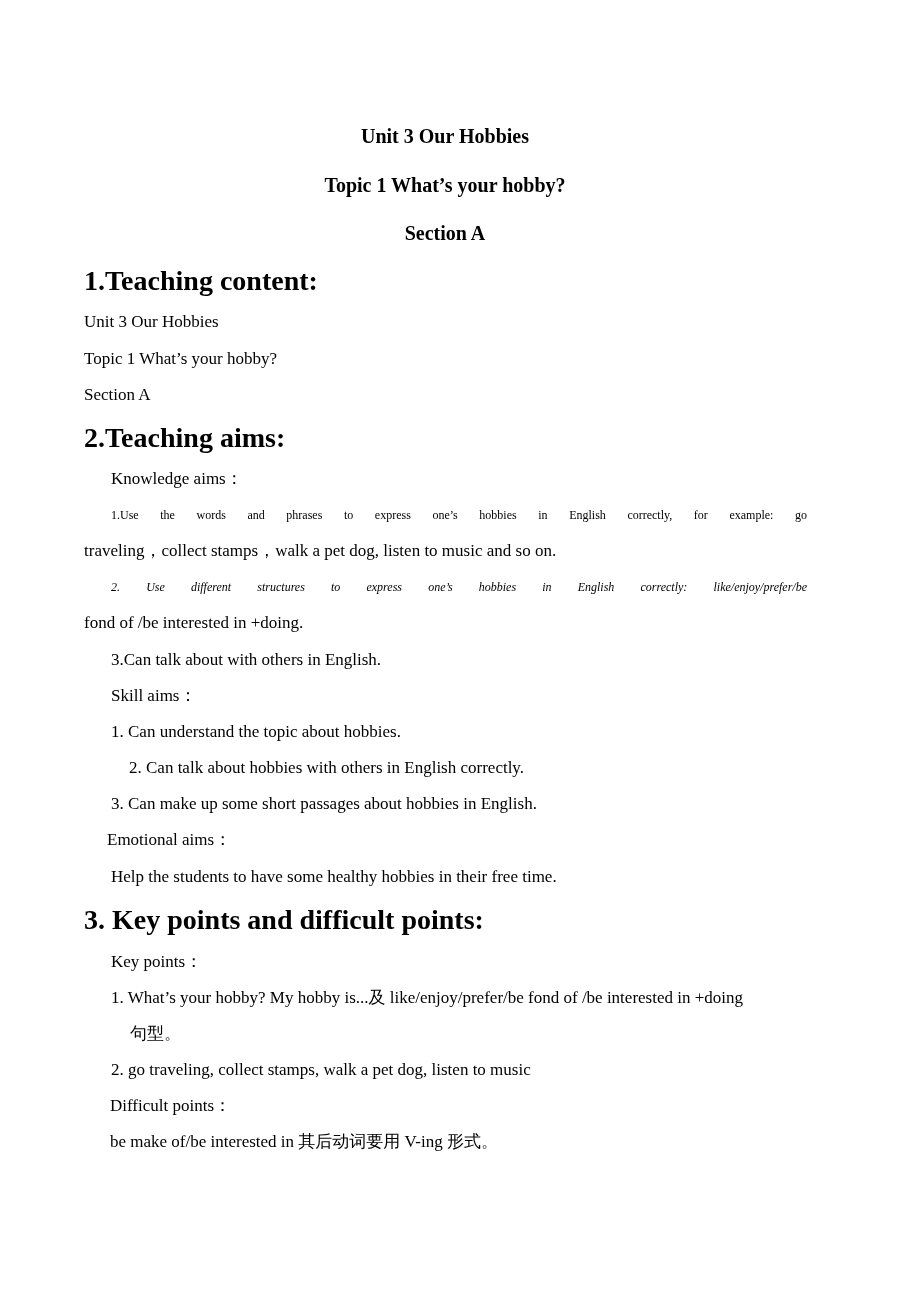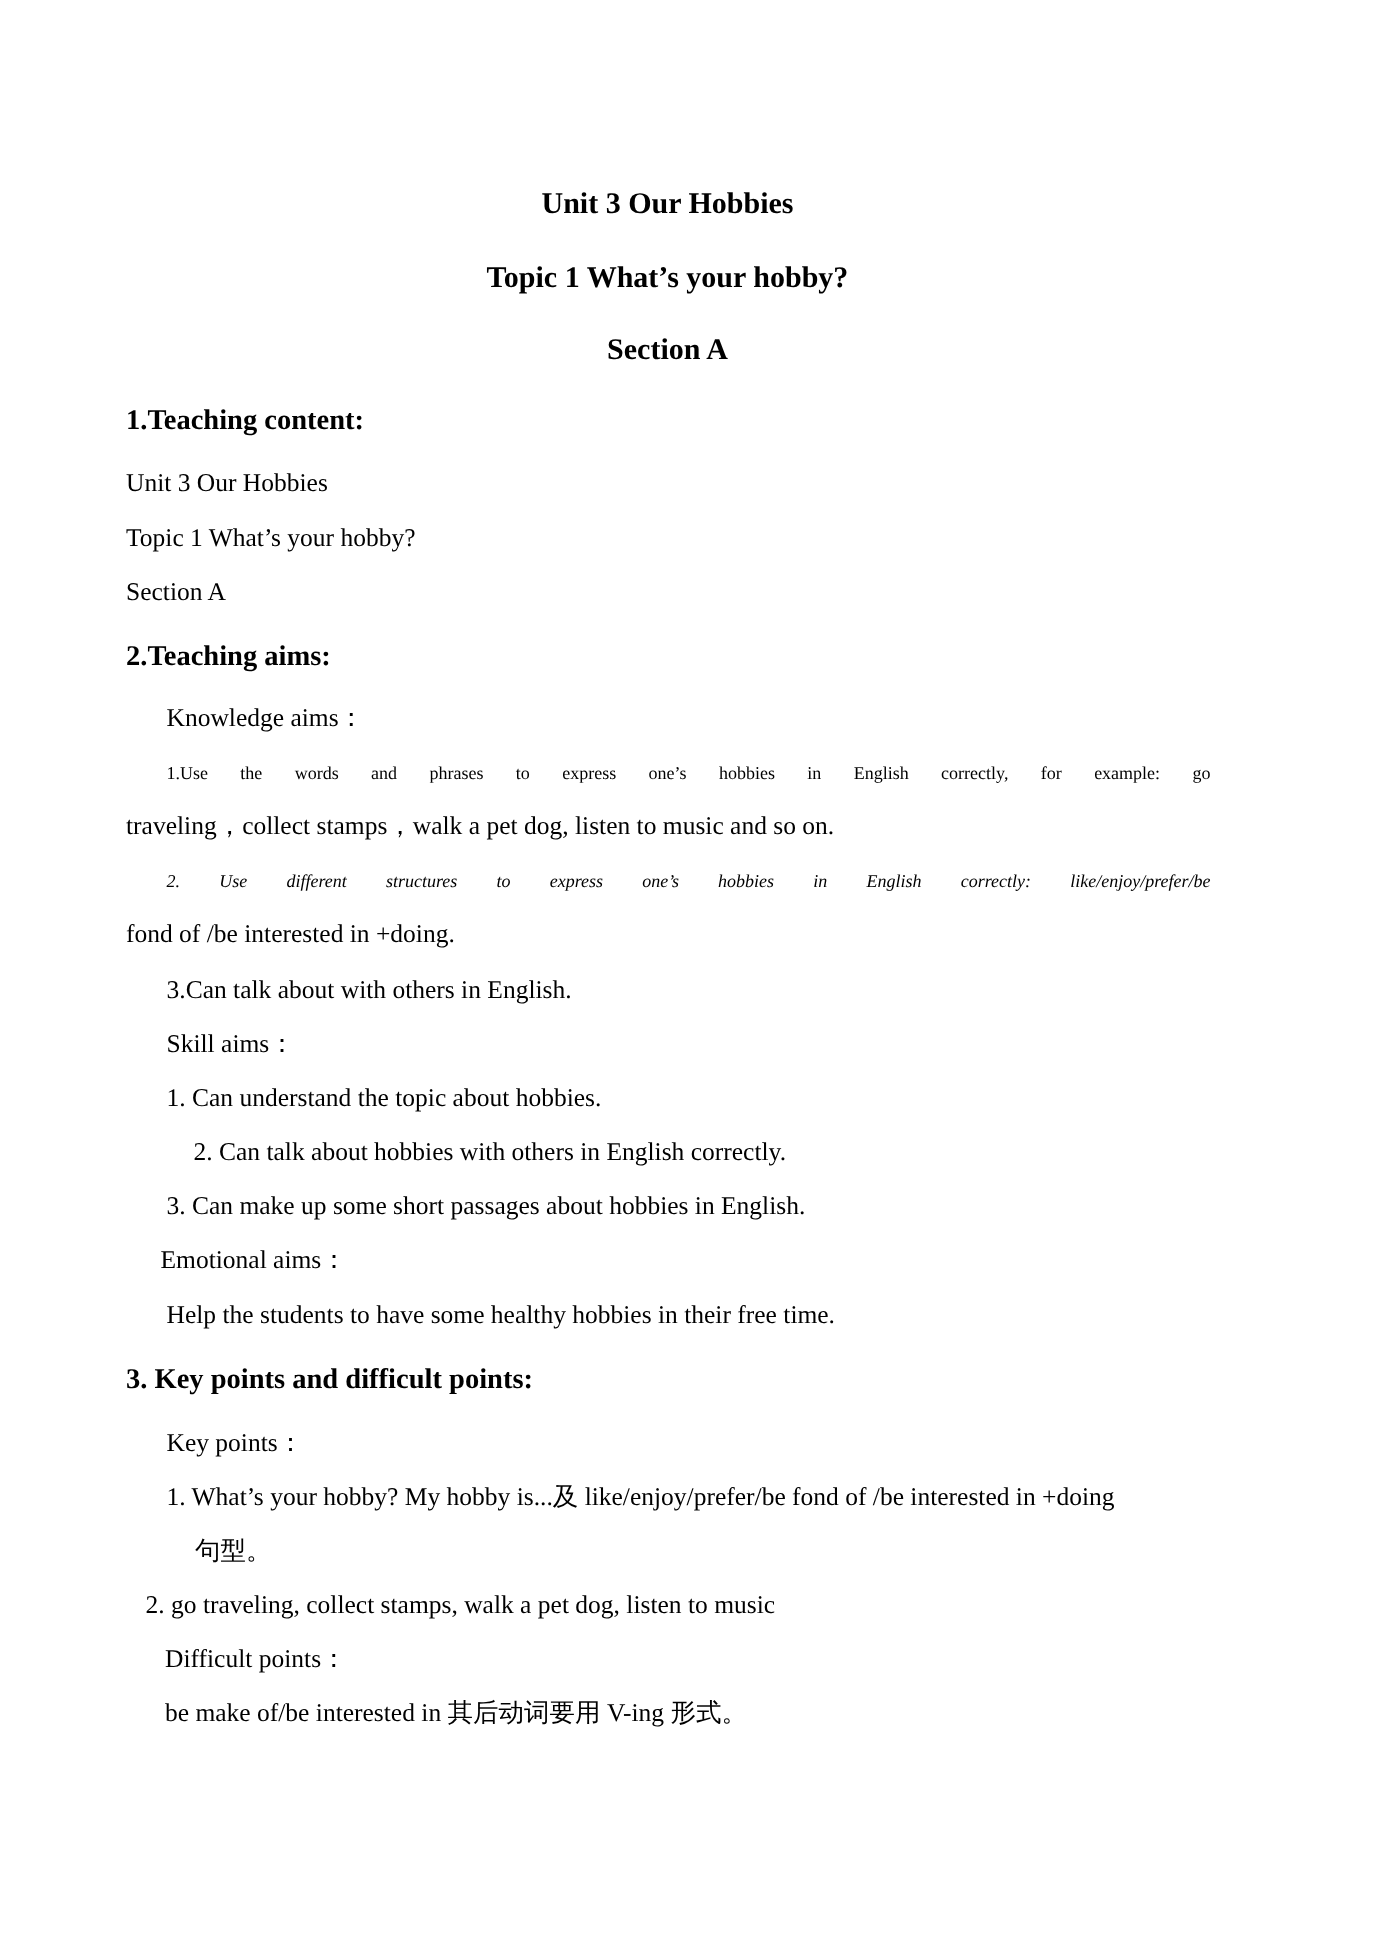--- a/index.html
+++ b/index.html
@@ -35,21 +35,21 @@
       width: 890px;
       text-align: center;
       font-weight: bold;
       font-size: 20px;
       line-height: 24px;
     }
     .heading {
       position: absolute;
       left: 84px;
       font-weight: bold;
-      font-size: 19px;
+      font-size: 28px;
       line-height: 24px;
       white-space: nowrap;
     }
     .justify {
       position: absolute;
       left: 84px;
       width: 723px;
       font-size: 12px;
       line-height: 20px;
       text-align: justify;
@@ -86,18 +86,18 @@
   <div class="line" style="left:111px; top:794px;">3. Can make up some short passages about hobbies in English.</div>
 
   <div class="line" style="left:107px; top:830px;">Emotional aims：</div>
   <div class="line" style="left:111px; top:867px;">Help the students to have some healthy hobbies in their free time.</div>
 
   <div class="heading" style="top:908px;">3. Key points and difficult points:</div>
 
   <div class="line" style="left:111px; top:952px;">Key points：</div>
   <div class="line" style="left:111px; top:988px;">1. What’s your hobby? My hobby is...及 like/enjoy/prefer/be fond of /be interested in +doing</div>
   <div class="line" style="left:130px; top:1024px;">句型。</div>
-  <div class="line" style="left:97px; top:1060px;text-align:right;">2. go traveling, collect stamps, walk a pet dog, listen to music</div>
+  <div class="line" style="left:111px; top:1060px;text-align:right;">2. go traveling, collect stamps, walk a pet dog, listen to music</div>
 
   <div class="line" style="left:110px; top:1096px;">Difficult points：</div>
   <div class="line" style="left:110px; top:1132px;">be make of/be interested in 其后动词要用 V-ing 形式。</div>
 
 </div>
 
 </body></html>

